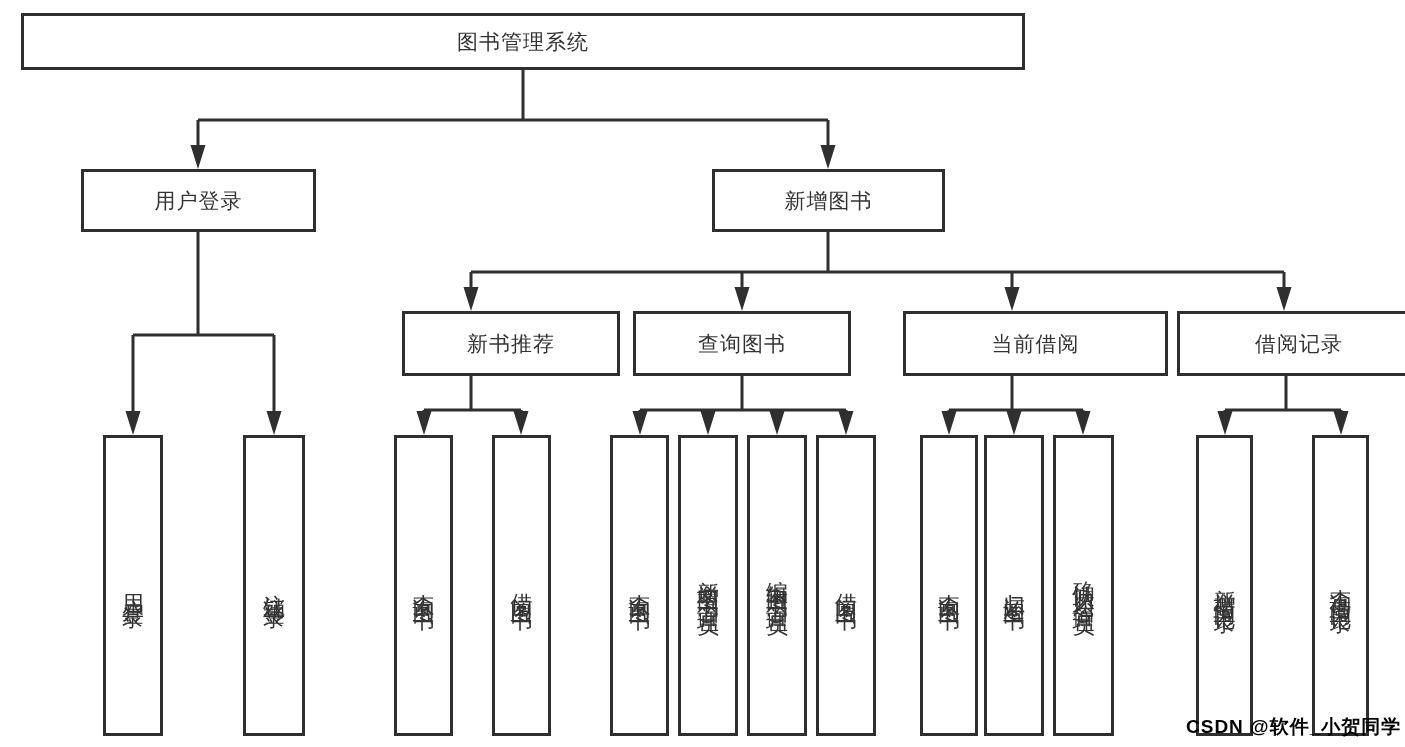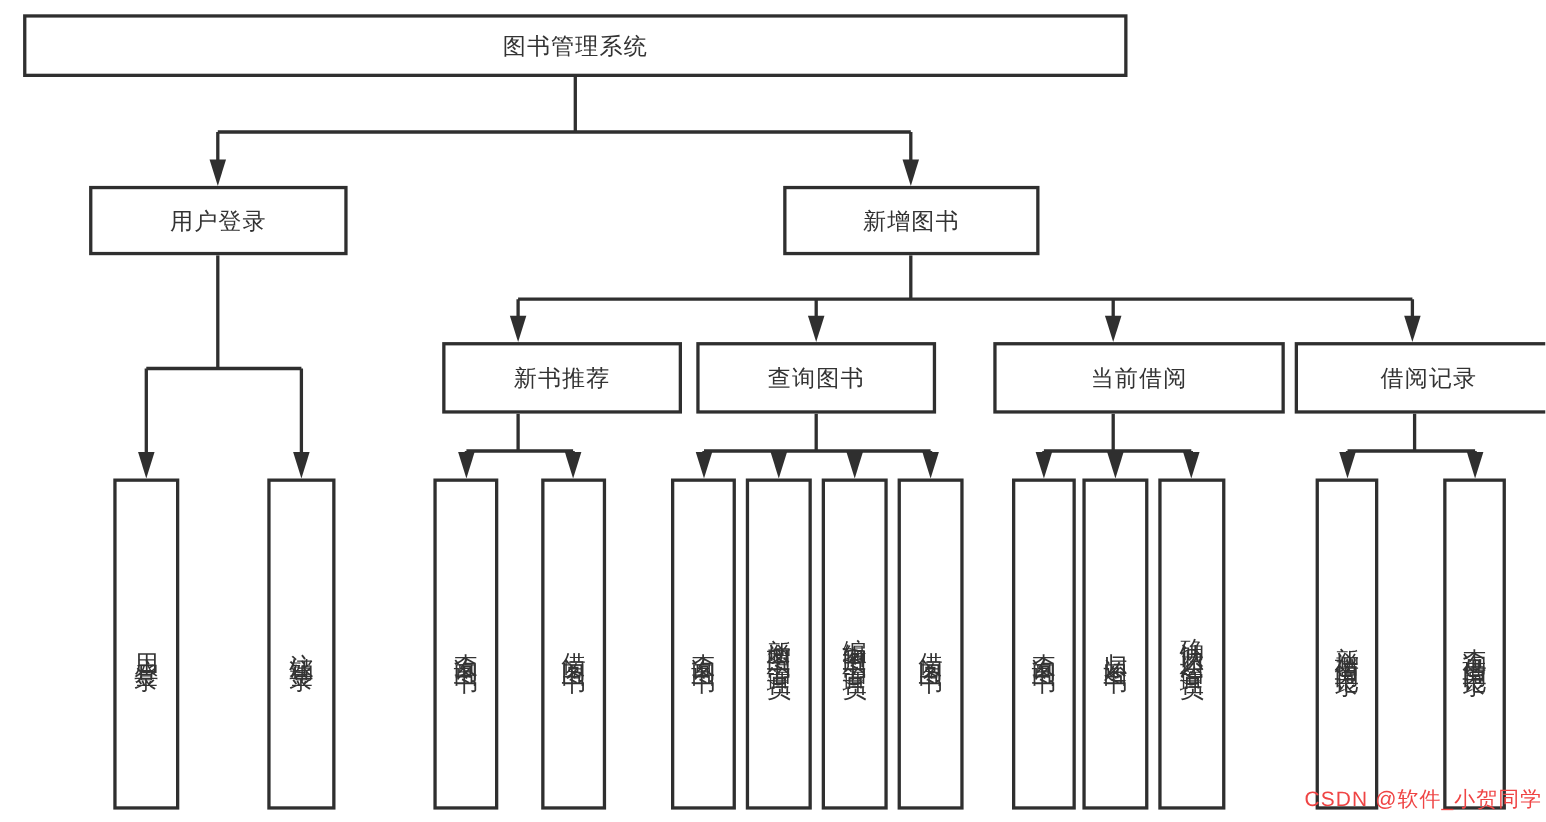--- a/index.html
+++ b/index.html
@@ -28,23 +28,24 @@
     letter-spacing:5px;
     writing-mode:vertical-rl;
     text-orientation:mixed;
     line-height:1;
   }
   .watermark{
     position:absolute;
     left:1186px;top:714px;
     z-index:3;
     font-size:19px;
-    color:#ef4444;
+    color:#000000;
     white-space:nowrap;
     letter-spacing:1px;
+    font-weight:bold;
   }
 </style>
 </head>
 <body>
 
 <div class="canvas">
 
   <svg class="connectors" width="1405" height="747" viewBox="0 0 1405 747">
     <path fill="none" stroke="#2f2f2f" stroke-width="3" d="
       M523 70 L523 120 M198 120 L828 120 M198 120 L198 148 M828 120 L828 148

